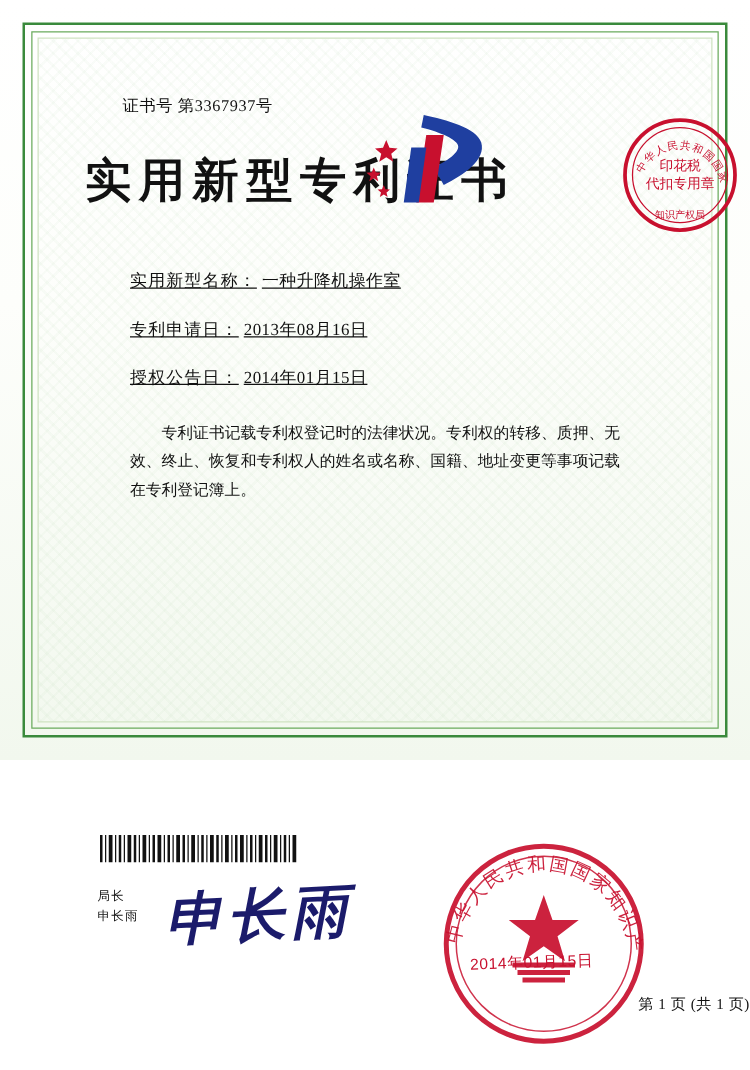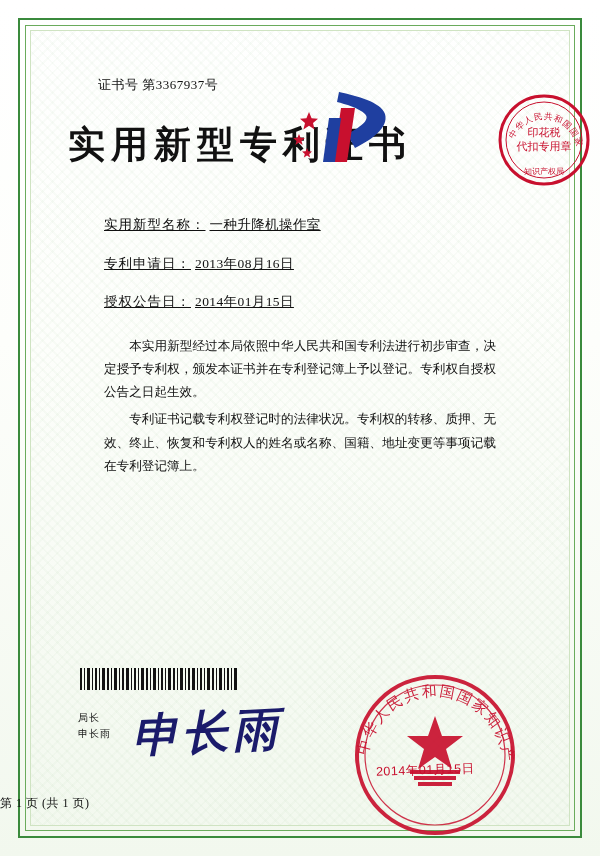--- a/index.html
+++ b/index.html
@@ -4,21 +4,21 @@
 <style>
   html,body{margin:0;padding:0;}
   body{
     width:600px;height:856px;
     background:#ffffff;
     font-family:"Liberation Serif", serif;
     overflow:hidden;
   }
   .page{
     position:relative;
-    width:600px;height:856px;
+    width:600px;height:608px;
     background:
       linear-gradient(180deg,#ffffff 0%,#fdfefb 40%,#f2f8ee 100%);
     box-sizing:border-box;
   }
   
   .frame-outer{
     position:absolute;left:18px;top:18px;right:18px;bottom:18px;
     border:2px solid #3a8a3c;
     box-sizing:border-box;
   }
@@ -103,21 +103,21 @@
     color:#1b1b6b;
     font-family:"Liberation Serif", serif;
     font-style:italic;
     font-weight:bold;
     letter-spacing:4px;
     transform:rotate(-3deg);
     white-space:nowrap;
   }
   .footer{
     position:absolute;left:0;right:0;top:795px;
-    text-align:left;font-size:12px;color:#111;letter-spacing:.5px;
+    text-align:right;font-size:12px;color:#111;letter-spacing:.5px;
   }
   
   .seal-small{
     position:absolute;left:466px;top:62px;width:96px;height:96px;
   }
   .seal-big{
     position:absolute;left:352px;top:672px;width:166px;height:166px;
   }
   .seal-date{
     position:absolute;left:376px;top:762px;
@@ -179,21 +179,20 @@
         <span class="lbl">专利申请日：</span>
         <span class="val">2013年08月16日</span>
       </div>
       <div class="field">
         <span class="lbl">授权公告日：</span>
         <span class="val">2014年01月15日</span>
       </div>
     </div>
 
     <div class="para-block">
-      <p class="para">本实用新型经过本局依照中华人民共和国专利法进行初步审查，决定授予专利权，颁发本证书并在专利登记簿上予以登记。专利权自授权公告之日起生效。</p>
       <p class="para">专利证书记载专利权登记时的法律状况。专利权的转移、质押、无效、终止、恢复和专利权人的姓名或名称、国籍、地址变更等事项记载在专利登记簿上。</p>
     </div>
   </div>
 
   <div class="barcode">
     <svg width="160" height="22" viewBox="0 0 160 22">
       <g fill="#111">
         <rect x="0" y="0" width="2" height="22"></rect>
           <rect x="4" y="0" width="1" height="22"></rect>
         <rect x="7" y="0" width="3" height="22"></rect>

